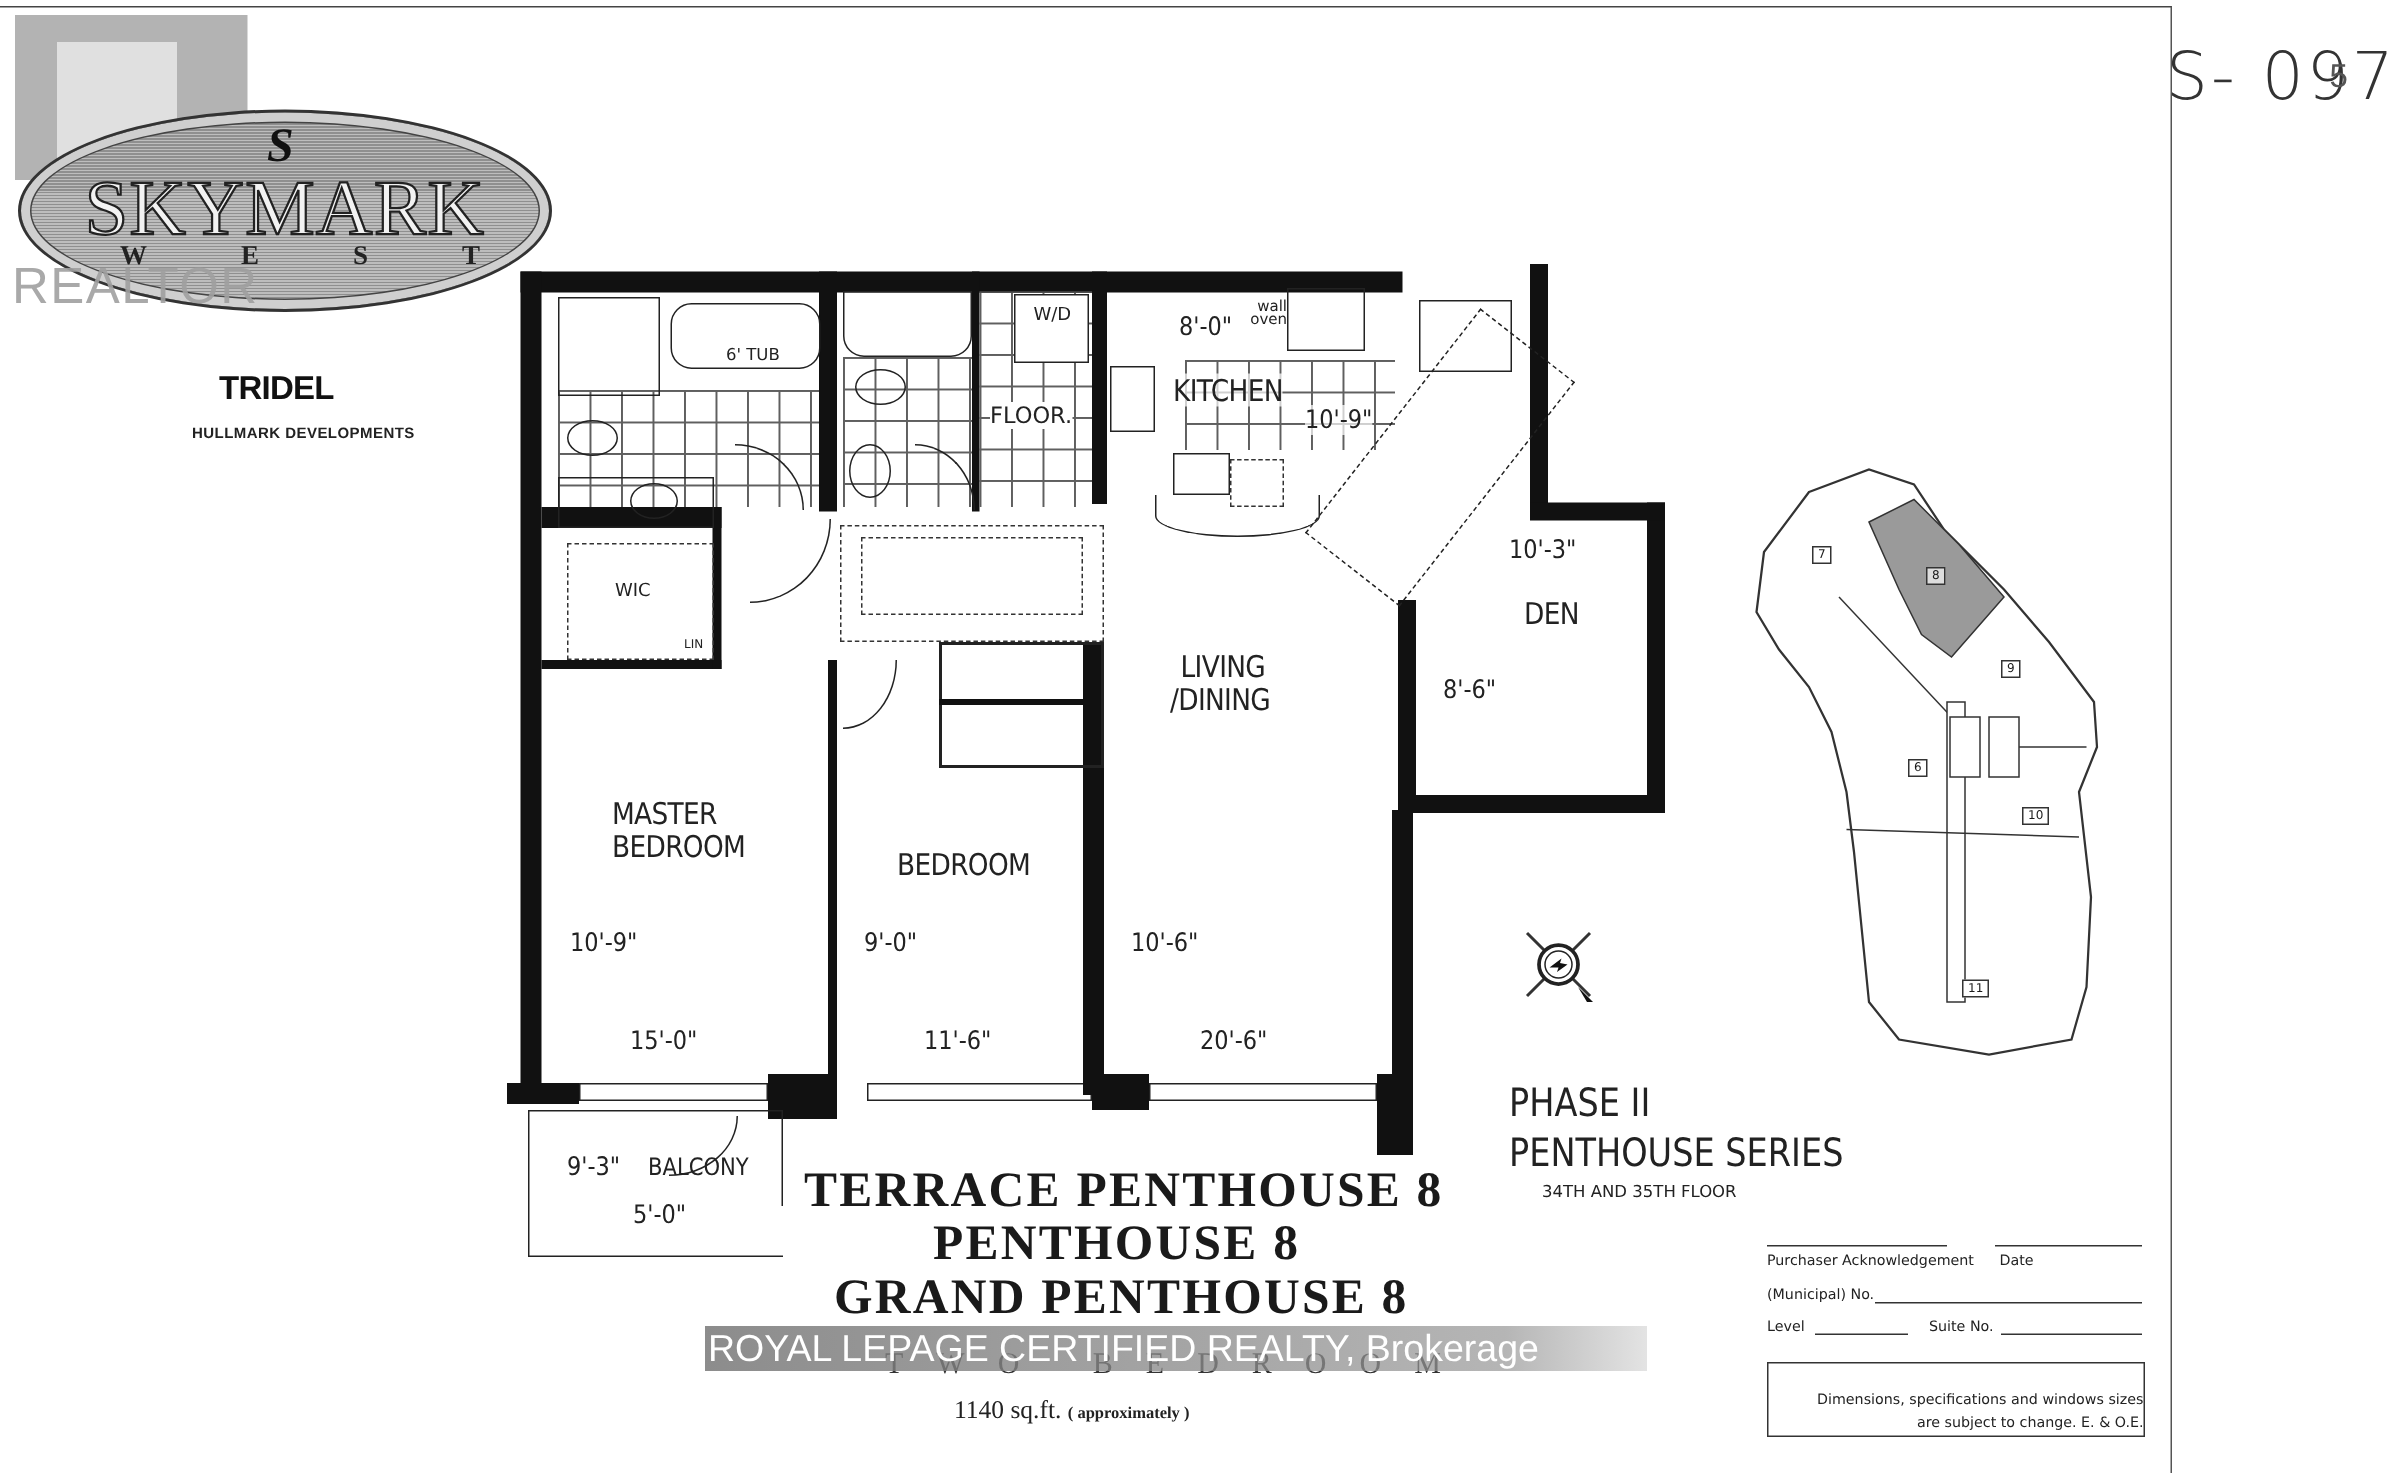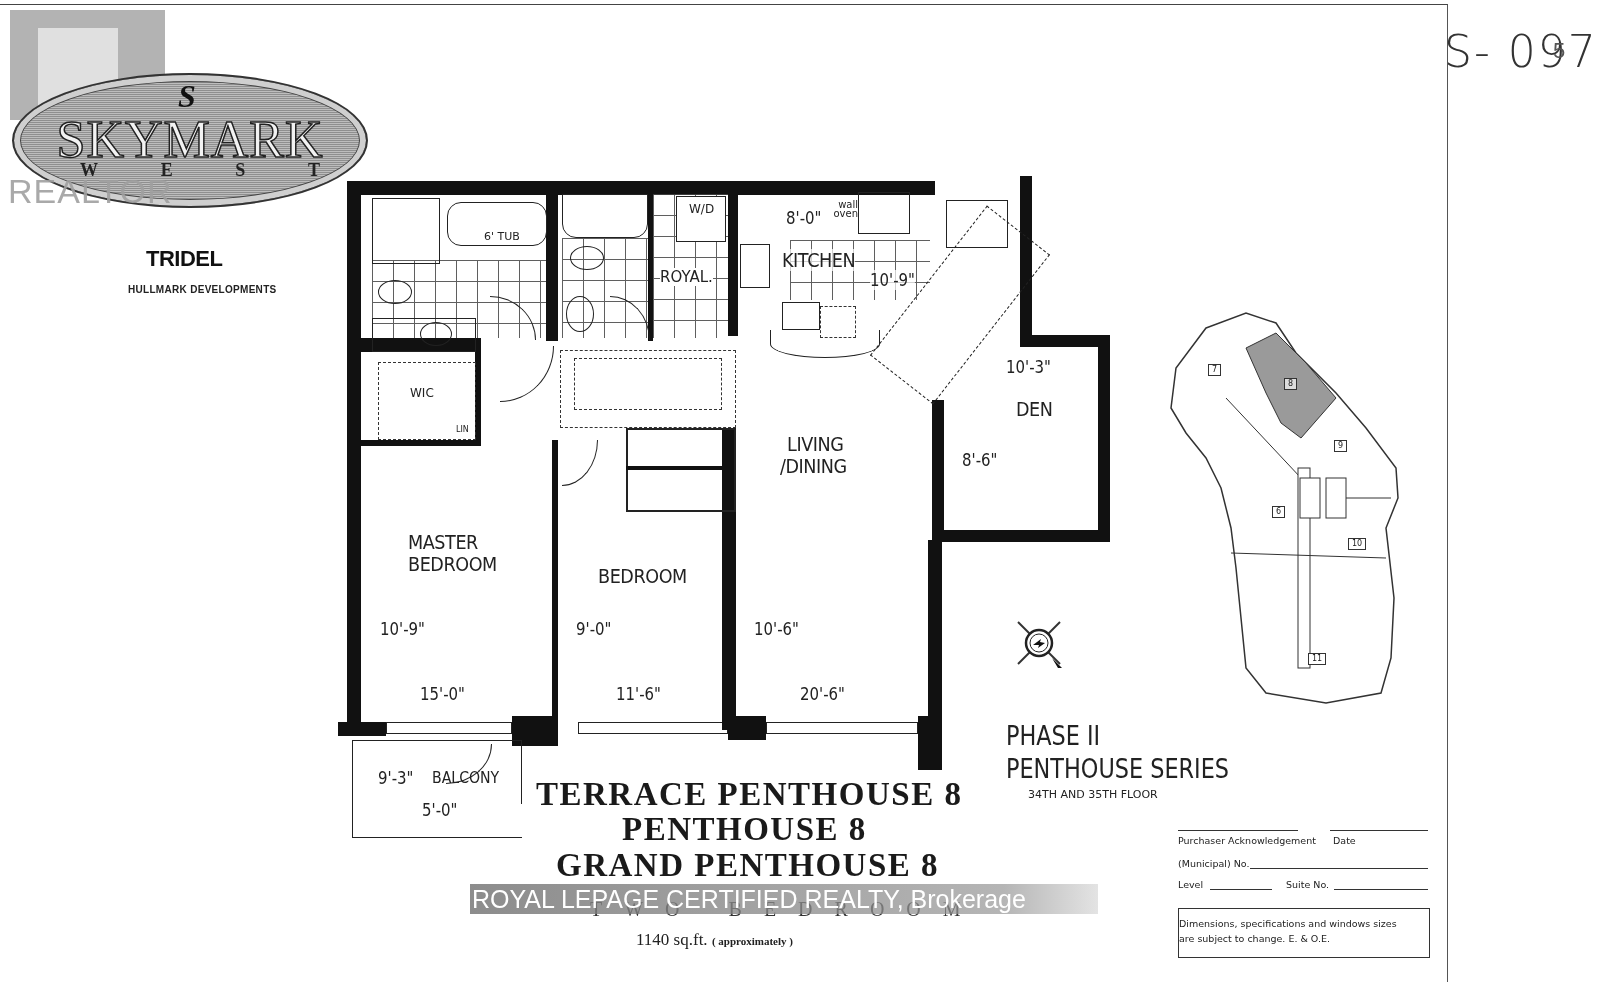--- a/index.html
+++ b/index.html
@@ -54,21 +54,21 @@
   .watermark { position: absolute; left: 470px; top: 884px; width: 628px; height: 30px;
     background: linear-gradient(90deg, rgba(120,120,120,.85), rgba(150,150,150,.7) 85%, rgba(200,200,200,.5));
     color: #fff; font-size: 25px; line-height: 30px; padding-left: 2px; white-space: nowrap; }
 
   .phase { position: absolute; left: 1006px; top: 720px; font-family: "DejaVu Sans", sans-serif; font-size: 26px; color: #222; line-height: 33px; transform: scaleX(.86); transform-origin: left top; white-space: nowrap; }
   .floors { position: absolute; left: 1008px; top: 788px; font-family: "DejaVu Sans", sans-serif; font-size: 11px; color: #222; margin-left: 20px; }
 
   .ack { position: absolute; left: 1178px; font-family: "DejaVu Sans", sans-serif; font-size: 9.5px; color: #222; white-space: nowrap; }
   .ack-line { position: absolute; height: 1.2px; background: #333; }
   .disclaimer { position: absolute; left: 1178px; top: 908px; width: 252px; height: 50px; border: 1.5px solid #333;
-    font-family: "DejaVu Sans", sans-serif; font-size: 9.5px; text-align: left; line-height: 15px; padding-top: 7px; color: #222; }
+    font-family: "DejaVu Sans", sans-serif; font-size: 9.5px; text-align: right; line-height: 15px; padding-top: 17px; color: #222; }
 
   .keyplan-box { position: absolute; font-family: "DejaVu Sans", sans-serif; font-size: 8px; border: 1px solid #333; padding: 0 3px; background: #fff; line-height: 10px; }
 </style>
 </head>
 <body>
 
 <div class="page-frame"></div>
 
 <div class="abs realtor-logo">
     <div class="r-inner"></div>
@@ -132,21 +132,21 @@
 
   <div class="tile" style="left:562px;top:238px;width:86px;height:100px;"></div>
   <div class="thin" style="left:562px;top:194px;width:86px;height:44px;border-radius:0 0 14px 14px;"></div>
   <div class="thin" style="left:570px;top:246px;width:34px;height:24px;border-radius:50%;"></div>
   <div class="thin" style="left:566px;top:296px;width:28px;height:36px;border-radius:50%;"></div>
   <div class="door-arc" style="left:610px;top:296px;width:40px;height:44px;"></div>
 
   <div class="tile" style="left:653px;top:194px;width:75px;height:144px;"></div>
   <div class="thin" style="left:676px;top:196px;width:50px;height:46px;background:#fff;"></div>
   <div class="small-label" style="left:689px;top:202px;font-size:12px;">W/D</div>
-  <div class="small-label" style="left:660px;top:268px;font-size:15px;background:#fff;">ROYAL.</div>
+  <div class="small-label" style="left:660px;top:268px;font-size:15px;background:#fff;">FLOOR.</div>
 
   <div class="dash" style="left:378px;top:362px;width:98px;height:78px;"></div>
   <div class="small-label" style="left:410px;top:386px;font-size:12px;">WIC</div>
   <div class="small-label" style="left:456px;top:425px;font-size:8px;">LIN</div>
   <div class="door-arc" style="left:500px;top:346px;width:54px;height:56px;transform:scaleY(-1);"></div>
 
   <div class="dash" style="left:560px;top:350px;width:176px;height:78px;"></div>
   <div class="dash" style="left:574px;top:358px;width:148px;height:52px;"></div>
   <div class="thin" style="left:626px;top:428px;width:110px;height:84px;border-width:2px;"></div>
   <div class="wall" style="left:626px;top:466px;width:108px;height:4px;"></div>

